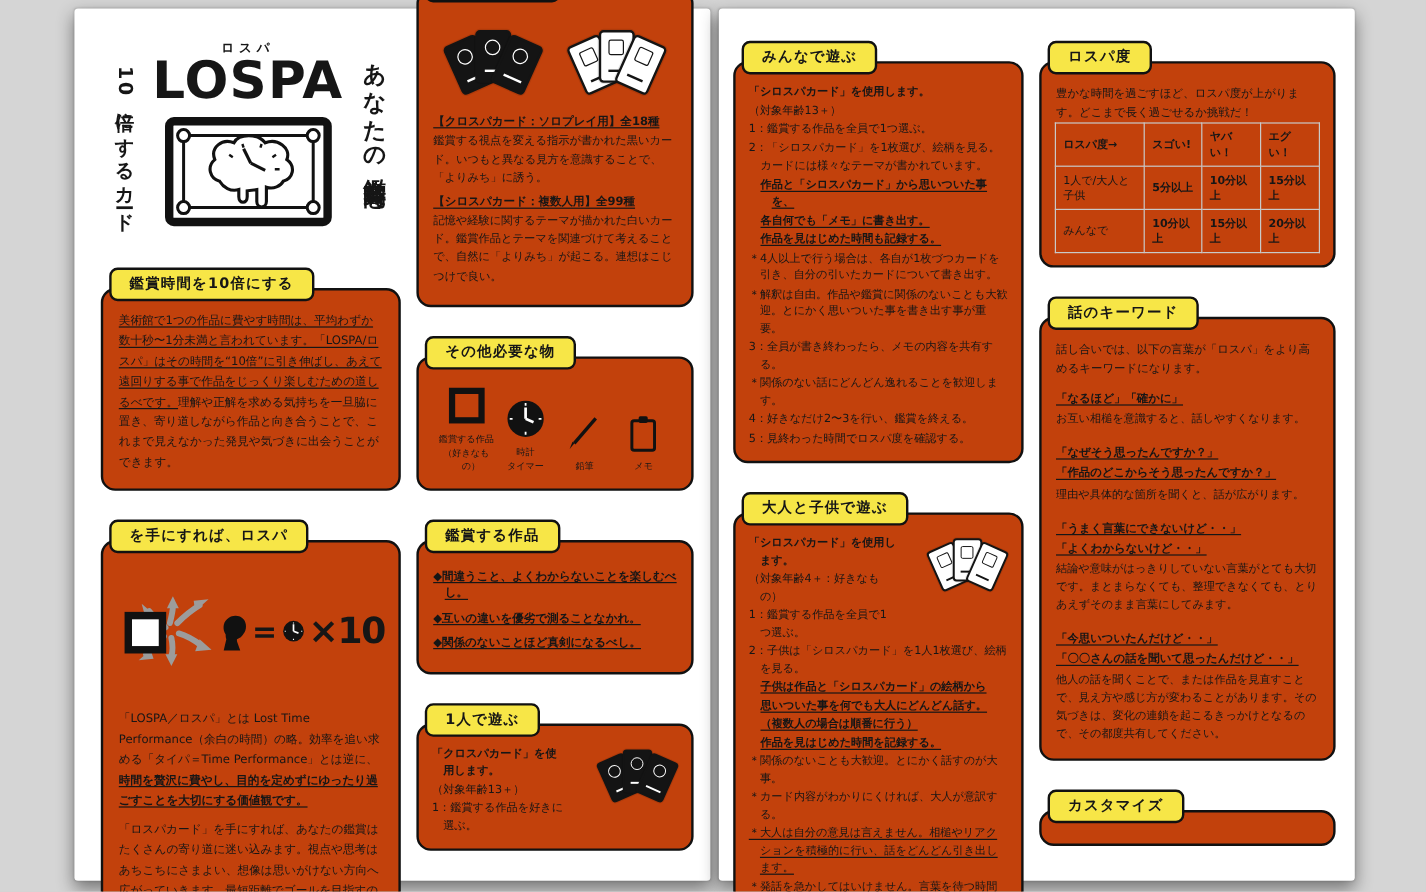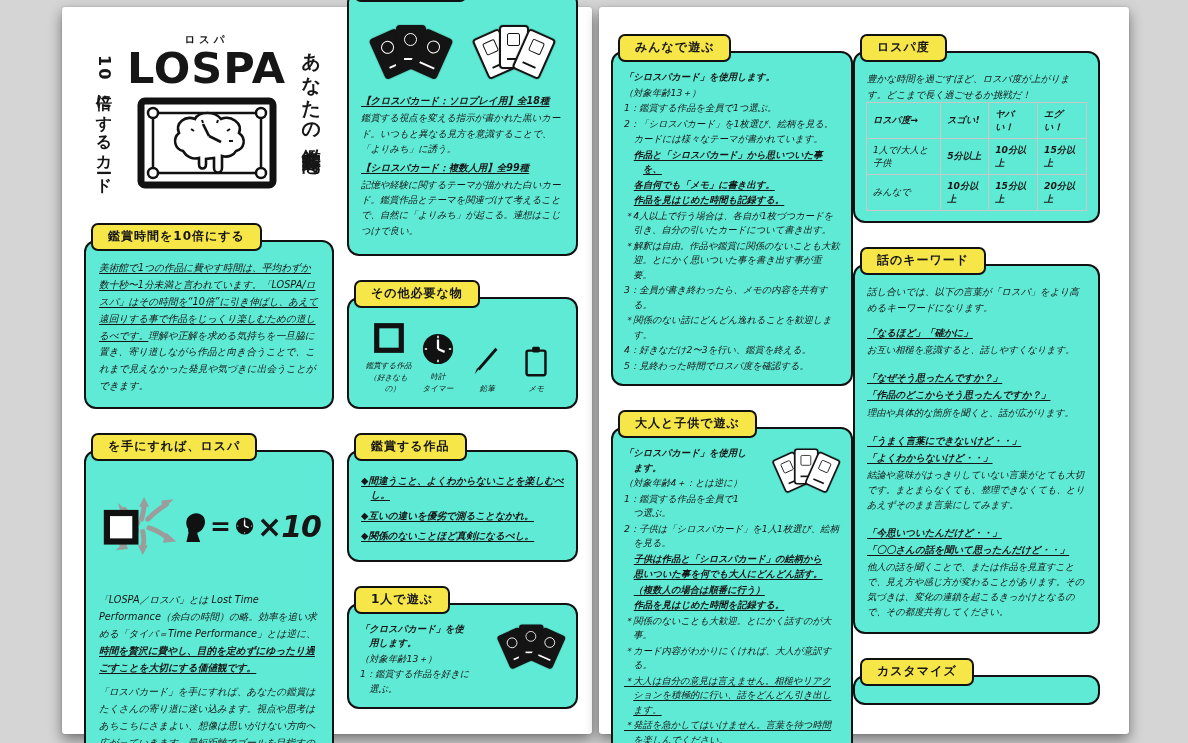--- a/index.html
+++ b/index.html
@@ -15,37 +15,37 @@
     font-family:"DejaVu Sans","Liberation Sans",sans-serif;
     color:var(--ink);
   }
   .spread{display:flex;gap:7px;padding:7px 0 0 62px;}
   .page{
     background:#fff;width:530px;height:727px;border-radius:3px;
     box-shadow:0 6px 14px rgba(0,0,0,.45), 0 0 2px rgba(0,0,0,.2);
     display:flex;
   }
   .page-left{padding:20px 12px 12px 22px;gap:13px;}
-  .page-right{padding:16px 14px 10px 12px;}
+  .page-right{padding:16px 14px 10px 12px;gap:13px;}
   .col{display:flex;flex-direction:column;}
   .col1{width:250px;}
   .col2{width:231px;justify-content:flex-end;}
   .col3{width:242px;}
   .col4{width:247px;}
 
   
   .sec{margin-bottom:13px;position:relative;}
   .tab{
     display:inline-block;position:relative;top:11px;left:7px;z-index:2;
     background:var(--yellow);border:2.5px solid #111;border-radius:7px;
     padding:3px 15px 4px;font-weight:bold;font-size:12px;letter-spacing:1px;
   }
   .box{
-    border:2.5px solid #111;border-radius:12px;background:#5eead4;
-    padding:16px 11px 10px;position:relative;z-index:1;font-style:italic;
+    border:2.5px solid #111;border-radius:12px;background:#c2410c;
+    padding:16px 11px 10px;position:relative;z-index:1;
   }
   
   .para{font-size:9.7px;line-height:1.74;margin:2px 2px 8px;}
   .para:last-child{margin-bottom:2px;}
   .u{text-decoration:underline;text-underline-offset:2px;}
   .b{font-weight:bold;}
   .lines .line{font-size:9.3px;line-height:1.56;padding-left:1em;text-indent:-1em;margin:1px 0;}
   .lines .line.ind{margin-left:1.05em;}
   .lines .line.u{text-decoration:underline;text-underline-offset:2px;}
   .lines .line.b{font-weight:bold;}
@@ -329,21 +329,21 @@
       <div class="sec">
         <span class="tab">大人と子供で遊ぶ</span>
         <div class="box">
           <div class="fan white fan-float">
             <div class="card c1"></div>
             <div class="card c2"></div>
             <div class="card c3"></div>
           </div>
           <div class="lines">
               <div class="line b">「シロスパカード」を使用します。</div>
-              <div class="line">（対象年齢4＋：とは逆に）</div>
+              <div class="line">（対象年齢4＋：好きなもの）</div>
               <div class="line">1：鑑賞する作品を全員で1つ選ぶ。</div>
               <div class="line">2：子供は「シロスパカード」を1人1枚選び、絵柄を見る。</div>
               <div class="line u b ind">子供は作品と「シロスパカード」の絵柄から</div>
               <div class="line u b ind">思いついた事を何でも大人にどんどん話す。</div>
               <div class="line u b ind">（複数人の場合は順番に行う）</div>
               <div class="line u b ind">作品を見はじめた時間を記録する。</div>
               <div class="line">＊関係のないことも大歓迎。とにかく話すのが大事。</div>
               <div class="line">＊カード内容がわかりにくければ、大人が意訳する。</div>
               <div class="line u">＊大人は自分の意見は言えません。相槌やリアクションを積極的に行い、話をどんどん引き出します。</div>
               <div class="line u">＊発話を急かしてはいけません。言葉を待つ時間を楽しんでください。</div>

